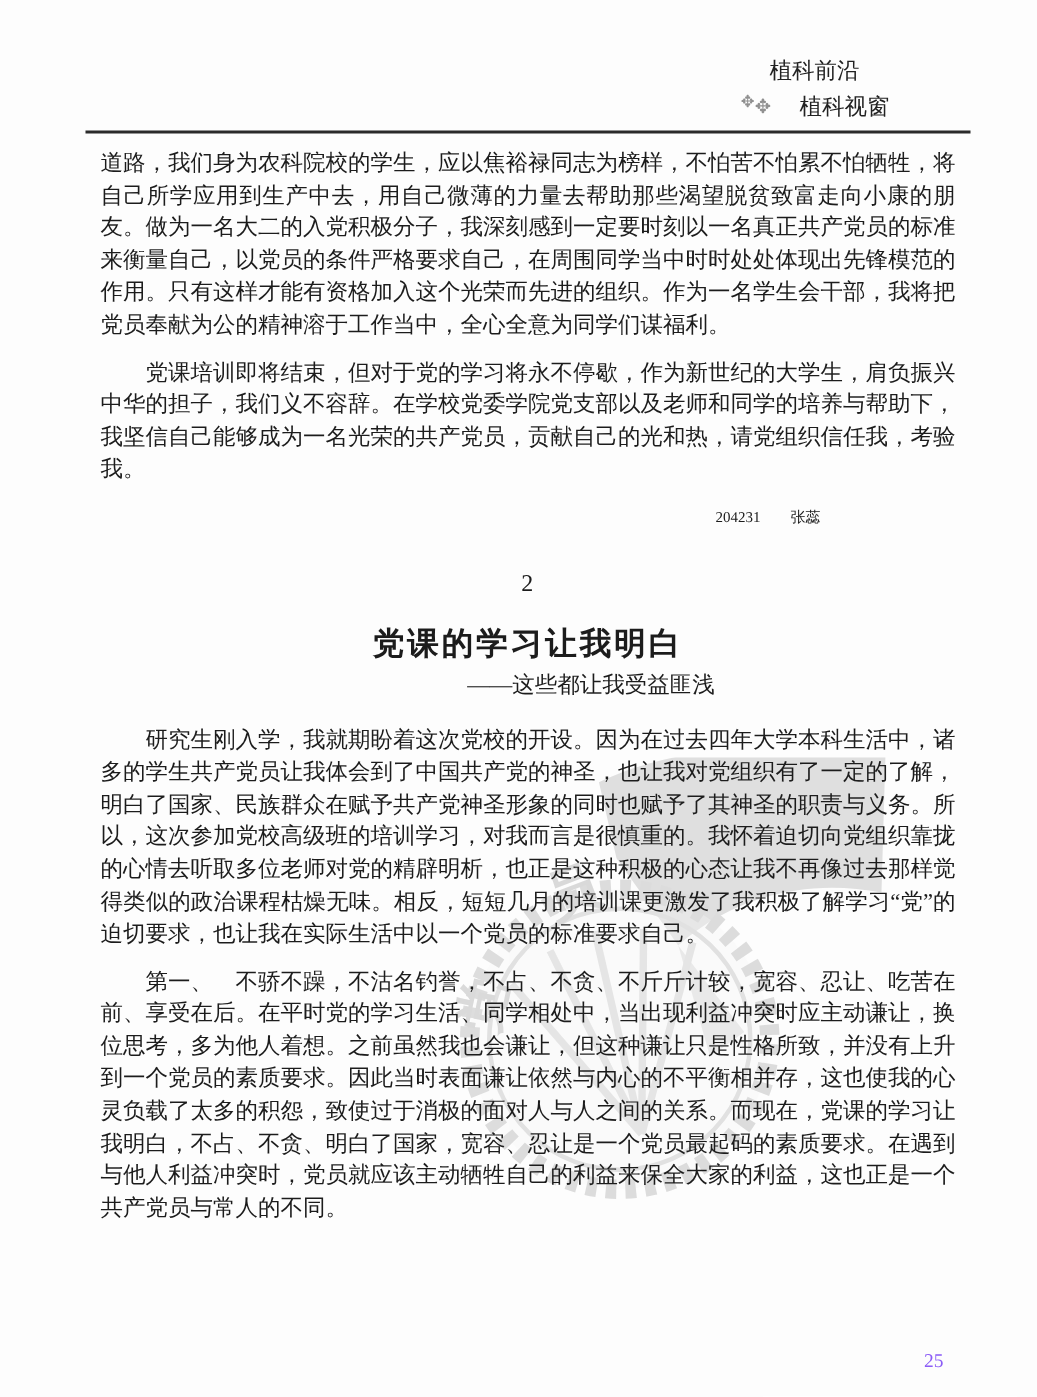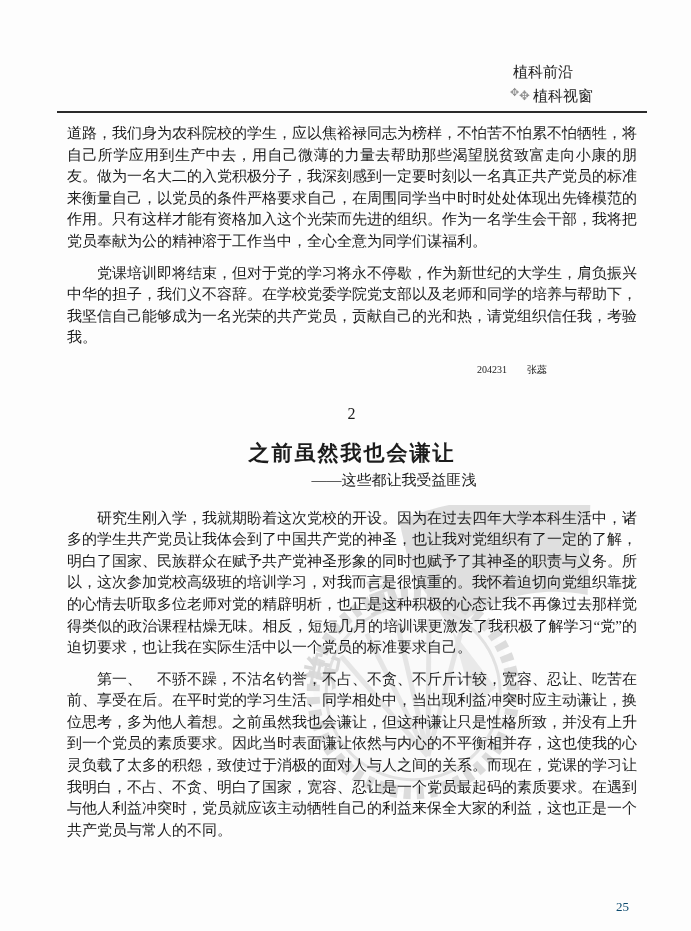--- a/index.html
+++ b/index.html
@@ -14,31 +14,31 @@
     box-sizing: border-box;
   }
   .content {
     position: absolute;
     left: 57px;
     top: 38px;
     width: 590px;
     z-index: 1;
   }
   .header { text-align: right; font-size: 15px; line-height: 20px; color: #222; }
-  .header-l1 { padding-right: 74px; margin-top: 24px; }
+  .header-l1 { padding-right: 74px; }
   .header-l2 { padding-right: 54px; }
   .star-icon {
     display: inline-block;
     color: #909090;
     font-size: 13px;
     margin-right: 3px;
     vertical-align: 1px;
   }
   .star-icon.raised { vertical-align: 5px; font-size: 11px; margin-right: 0; }
-  .header-l2 .label { margin-left: 0; }
+  .header-l2 .label { margin-left: 16px; }
   .rule {
     border: none;
     border-top: 2px solid #2b2b2b;
     margin: 5px 0 3px 0;
   }
   p.para {
     font-size: 15px;
     line-height: 21.6px;
     text-align: justify;
     margin: 10px;
@@ -72,21 +72,21 @@
     font-size: 15px;
     margin: 2px 0 18px 0;
     position: relative;
     left: 42px;
   }
   .page-number {
     position: absolute;
     right: 62px;
     bottom: 16px;
     font-size: 13px;
-    color: #0c4a6e;
+    color: #8b5cf6;
     z-index: 1;
   }
   .watermark {
     position: absolute;
     left: 255px;
     top: 505px;
     z-index: 0;
     pointer-events: none;
   }
 </style>
@@ -118,21 +118,21 @@
       </div>
     </div>
 
     <hr class="rule">
 
     <p class="para noindent">道路，我们身为农科院校的学生，应以焦裕禄同志为榜样，不怕苦不怕累不怕牺牲，将自己所学应用到生产中去，用自己微薄的力量去帮助那些渴望脱贫致富走向小康的朋友。做为一名大二的入党积极分子，我深刻感到一定要时刻以一名真正共产党员的标准来衡量自己，以党员的条件严格要求自己，在周围同学当中时时处处体现出先锋模范的作用。只有这样才能有资格加入这个光荣而先进的组织。作为一名学生会干部，我将把党员奉献为公的精神溶于工作当中，全心全意为同学们谋福利。</p>
     <p class="para">党课培训即将结束，但对于党的学习将永不停歇，作为新世纪的大学生，肩负振兴中华的担子，我们义不容辞。在学校党委学院党支部以及老师和同学的培养与帮助下，我坚信自己能够成为一名光荣的共产党员，贡献自己的光和热，请党组织信任我，考验我。</p>
     <p class="signature">204231　　张蕊</p>
 
     <div class="section-num">2</div>
-    <h1 class="doc-title">之前虽然我也会谦让</h1>
+    <h1 class="doc-title">党课的学习让我明白</h1>
     <div class="doc-subtitle">——这些都让我受益匪浅</div>
 
     <p class="para">研究生刚入学，我就期盼着这次党校的开设。因为在过去四年大学本科生活中，诸多的学生共产党员让我体会到了中国共产党的神圣，也让我对党组织有了一定的了解，明白了国家、民族群众在赋予共产党神圣形象的同时也赋予了其神圣的职责与义务。所以，这次参加党校高级班的培训学习，对我而言是很慎重的。我怀着迫切向党组织靠拢的心情去听取多位老师对党的精辟明析，也正是这种积极的心态让我不再像过去那样觉得类似的政治课程枯燥无味。相反，短短几月的培训课更激发了我积极了解学习“党”的迫切要求，也让我在实际生活中以一个党员的标准要求自己。</p>
     <p class="para">第一、　不骄不躁，不沽名钓誉，不占、不贪、不斤斤计较，宽容、忍让、吃苦在前、享受在后。在平时党的学习生活、同学相处中，当出现利益冲突时应主动谦让，换位思考，多为他人着想。之前虽然我也会谦让，但这种谦让只是性格所致，并没有上升到一个党员的素质要求。因此当时表面谦让依然与内心的不平衡相并存，这也使我的心灵负载了太多的积怨，致使过于消极的面对人与人之间的关系。而现在，党课的学习让我明白，不占、不贪、明白了国家，宽容、忍让是一个党员最起码的素质要求。在遇到与他人利益冲突时，党员就应该主动牺牲自己的利益来保全大家的利益，这也正是一个共产党员与常人的不同。</p>
 
   </div>
 
   <div class="page-number">25</div>
 
 </div>

